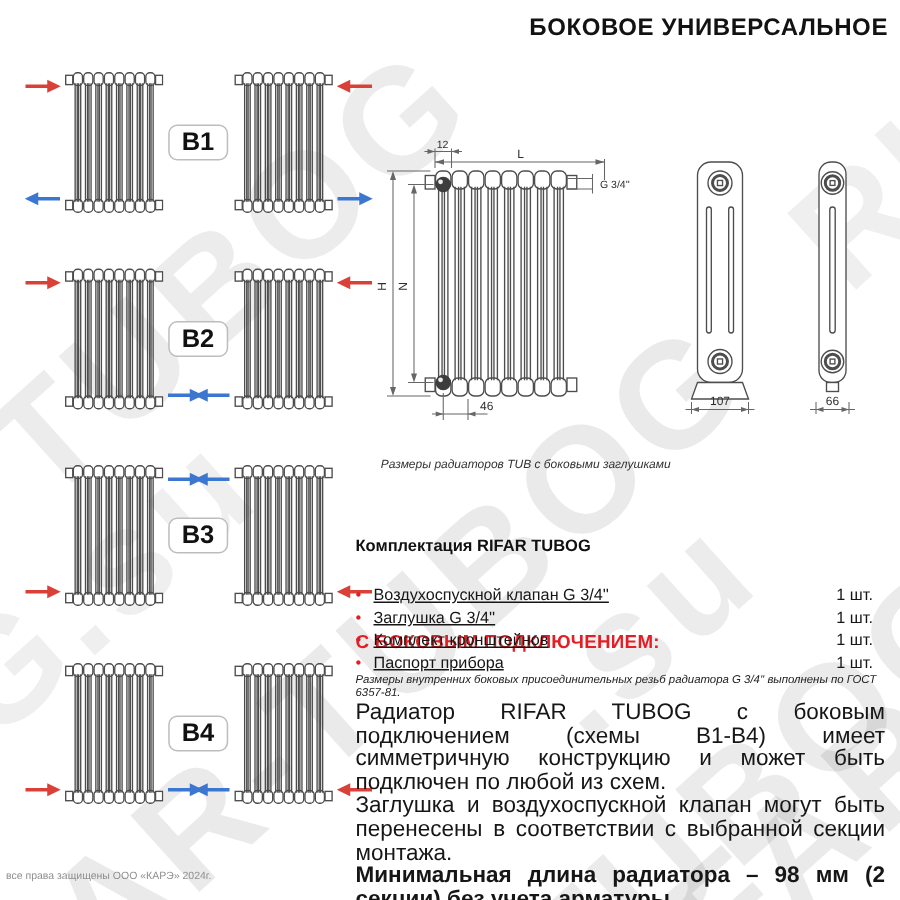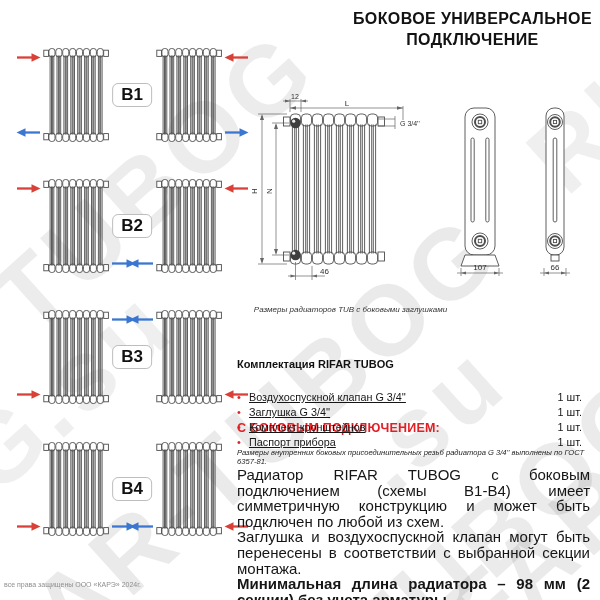--- a/index.html
+++ b/index.html
@@ -68,21 +68,20 @@
     <span class="wm" style="left:330px;top:430px;opacity:.07">.su</span>
     <span class="wm" style="left:-120px;top:700px;opacity:.08">RIFAR-TUBOG</span>
     <span class="wm" style="left:340px;top:660px;opacity:.08">RIFAR</span>
     <span class="wm" style="left:-65px;top:430px;opacity:.06">G.su</span>
     <span class="wm" style="left:235px;top:690px;opacity:.075">R-TUBOG</span>
     <span class="wm" style="left:505px;top:130px;opacity:.06">RIF</span>
   </div>
 
   <div class="layer title">
     <div>БОКОВОЕ УНИВЕРСАЛЬНОЕ</div>
-    <div>ПОДКЛЮЧЕНИЕ</div>
   </div>
 
   <div class="layer" id="schemes">
       <div class="scheme-row" style="top: 47px;">
         <div class="rad-unit left"><svg width="66" height="96" viewBox="0 0 66 96">
             <g fill="#fff" stroke="#4d4d4d" stroke-width="0.9">
               <rect x="5.9" y="1.5" width="6.1" height="8.5" rx="2.7"></rect>
               <rect x="5.9" y="86" width="6.1" height="8.5" rx="2.7"></rect>
               <line x1="7.1" y1="8.5" x2="7.1" y2="87.5"></line>
               <line x1="8.5" y1="8.5" x2="8.5" y2="87.5"></line>

